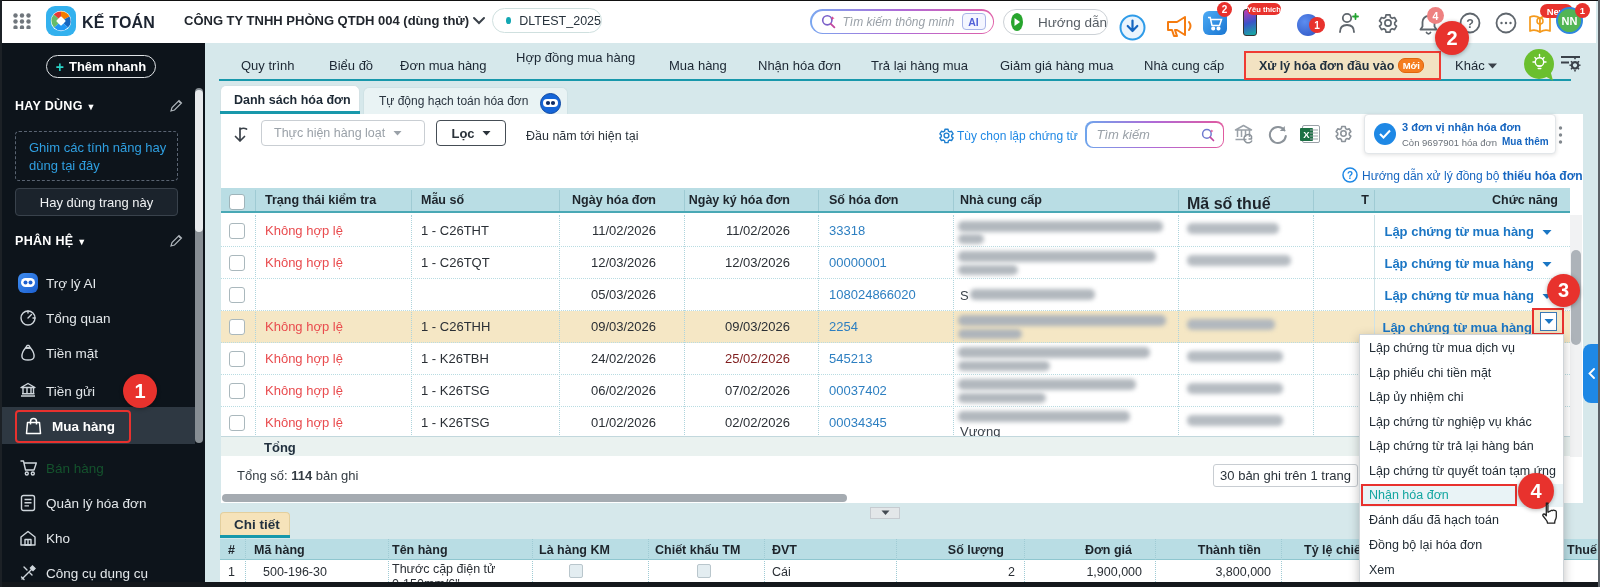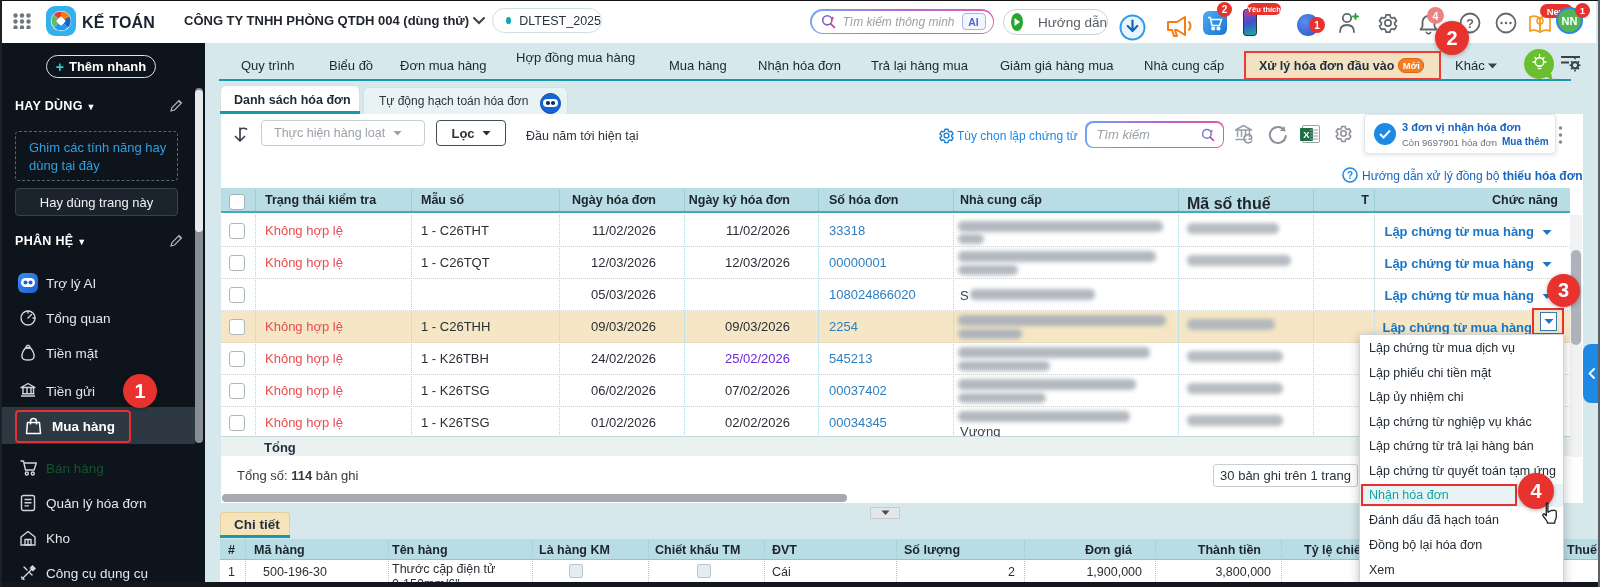--- a/index.html
+++ b/index.html
@@ -447,21 +447,21 @@
 <div class="abs" style="left:540px;top:255px;width:116px;text-align:right;color:#2a2f35">12/03/2026</div>
 <div class="abs" style="left:540px;top:287px;width:116px;text-align:right;color:#2a2f35">05/03/2026</div>
 <div class="abs" style="left:540px;top:319px;width:116px;text-align:right;color:#2a2f35">09/03/2026</div>
 <div class="abs" style="left:540px;top:351px;width:116px;text-align:right;color:#2a2f35">24/02/2026</div>
 <div class="abs" style="left:540px;top:383px;width:116px;text-align:right;color:#2a2f35">06/02/2026</div>
 <div class="abs" style="left:540px;top:415px;width:116px;text-align:right;color:#2a2f35">01/02/2026</div>
 
 <div class="abs" style="left:674px;top:223px;width:116px;text-align:right;color:#2a2f35">11/02/2026</div>
 <div class="abs" style="left:674px;top:255px;width:116px;text-align:right;color:#2a2f35">12/03/2026</div>
 <div class="abs" style="left:674px;top:319px;width:116px;text-align:right;color:#2a2f35">09/03/2026</div>
-<div class="abs" style="left:674px;top:351px;width:116px;text-align:right;color:#6d28d9">25/02/2026</div>
+<div class="abs" style="left:674px;top:351px;width:116px;text-align:right;color:#7f1d1d">25/02/2026</div>
 <div class="abs" style="left:674px;top:383px;width:116px;text-align:right;color:#2a2f35">07/02/2026</div>
 <div class="abs" style="left:674px;top:415px;width:116px;text-align:right;color:#2a2f35">02/02/2026</div>
 
 <div class="abs" style="left:829px;top:223px;color:#2d7fc1">33318</div>
 <div class="abs" style="left:829px;top:255px;color:#2d7fc1">00000001</div>
 <div class="abs" style="left:829px;top:287px;color:#2d7fc1">108024866020</div>
 <div class="abs" style="left:829px;top:319px;color:#2d7fc1">2254</div>
 <div class="abs" style="left:829px;top:351px;color:#2d7fc1">545213</div>
 <div class="abs" style="left:829px;top:383px;color:#2d7fc1">00037402</div>
 <div class="abs" style="left:829px;top:415px;color:#2d7fc1">00034345</div>
@@ -525,21 +525,21 @@
 
 <div class="abs" style="left:220px;top:539px;width:1378px;height:21px;background:#b9dde4;border-bottom:1px solid #8fc6cf"></div>
 <div class="abs" style="left:220px;top:560px;width:1378px;height:22px;background:#fff"></div>
 <div id="dethead" style="position:absolute;font-size:12.5px;font-weight:bold;color:#1d242b">
 <div class="abs" style="left:228px;top:543px">#</div>
 <div class="abs" style="left:254px;top:543px">Mã hàng</div>
 <div class="abs" style="left:392px;top:543px">Tên hàng</div>
 <div class="abs" style="left:539px;top:543px">Là hàng KM</div>
 <div class="abs" style="left:655px;top:543px">Chiết khấu TM</div>
 <div class="abs" style="left:772px;top:543px">ĐVT</div>
-<div class="abs" style="left:904px;top:543px;width:100px;">Số lượng</div>
+<div class="abs" style="left:904px;top:543px;width:100px;text-align:right">Số lượng</div>
 <div class="abs" style="left:1032px;top:543px;width:100px;text-align:right">Đơn giá</div>
 <div class="abs" style="left:1161px;top:543px;width:100px;text-align:right">Thành tiền</div>
 <div class="abs" style="left:1304px;top:543px">Tỷ lệ chiết</div>
 <div class="abs" style="left:1567px;top:543px">Thuế s</div>
 </div>
 <div id="detsep">
 <div class="abs" style="left:245px;top:539px;width:1px;height:43px;border-left:1px dotted #9fcbd4"></div>
 <div class="abs" style="left:388px;top:539px;width:1px;height:43px;border-left:1px dotted #9fcbd4"></div>
 <div class="abs" style="left:532px;top:539px;width:1px;height:43px;border-left:1px dotted #9fcbd4"></div>
 <div class="abs" style="left:648px;top:539px;width:1px;height:43px;border-left:1px dotted #9fcbd4"></div>

